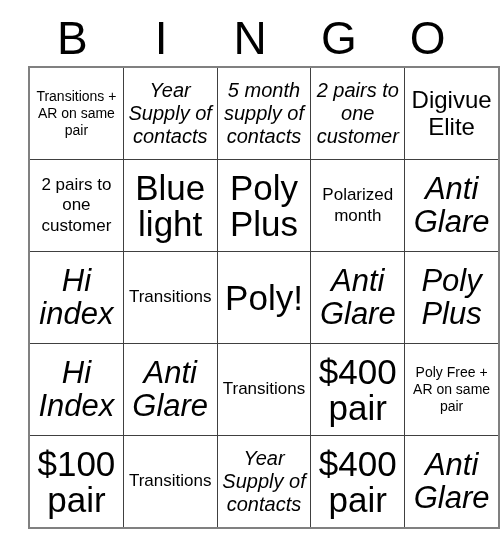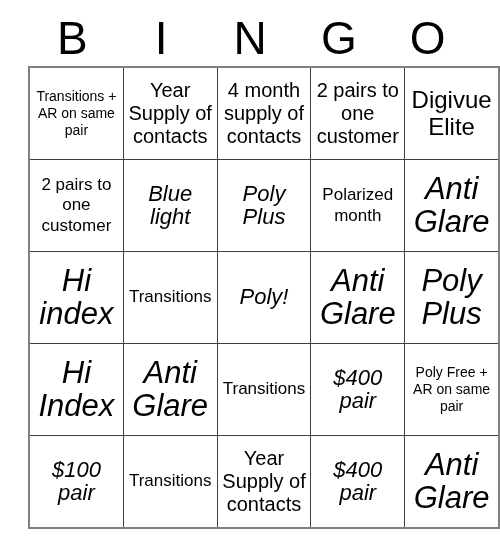--- a/index.html
+++ b/index.html
@@ -63,24 +63,24 @@
     display: block;
     width: 100%;
     line-height: 1.06;
     font-weight: 400;
     word-wrap: break-word;
   }
 
   
   .sz-xs   { font-size: 14px; line-height: 1.22; }
   .sz-s    { font-size: 17px; line-height: 1.18; }
-  .sz-m    { font-size: 20px; line-height: 1.14; }
+  .sz-m    { font-size: 20px; line-height: 1.14; font-style: italic; }
   .sz-l    { font-size: 24px; line-height: 1.1; text-align: center;  }
   .sz-xl   { font-size: 31px; line-height: 1.05; font-style: italic; }
-  .sz-xxl  { font-size: 22px; line-height: 1.02; font-style: italic; }
+  .sz-xxl  { font-size: 35px; line-height: 1.02; }
 </style>
 </head>
 <body>
 
 <div id="card">
 
   <div class="header-row">
     <div class="header-cell">B</div>
     <div class="header-cell">I</div>
     <div class="header-cell">N</div>
@@ -92,21 +92,21 @@
     <tbody>
 
       <tr>
         <td>
             <span class="cell-text sz-xs">Transitions + AR on same pair</span>
           </td>
         <td>
             <span class="cell-text sz-m">Year Supply of contacts</span>
           </td>
         <td>
-            <span class="cell-text sz-m">4 month supply of contacts</span>
+            <span class="cell-text sz-m">5 month supply of contacts</span>
           </td>
         <td>
             <span class="cell-text sz-m">2 pairs to one customer</span>
           </td>
         <td>
             <span class="cell-text sz-l">Digivue Elite</span>
           </td>
       </tr>
 
       <tr>

